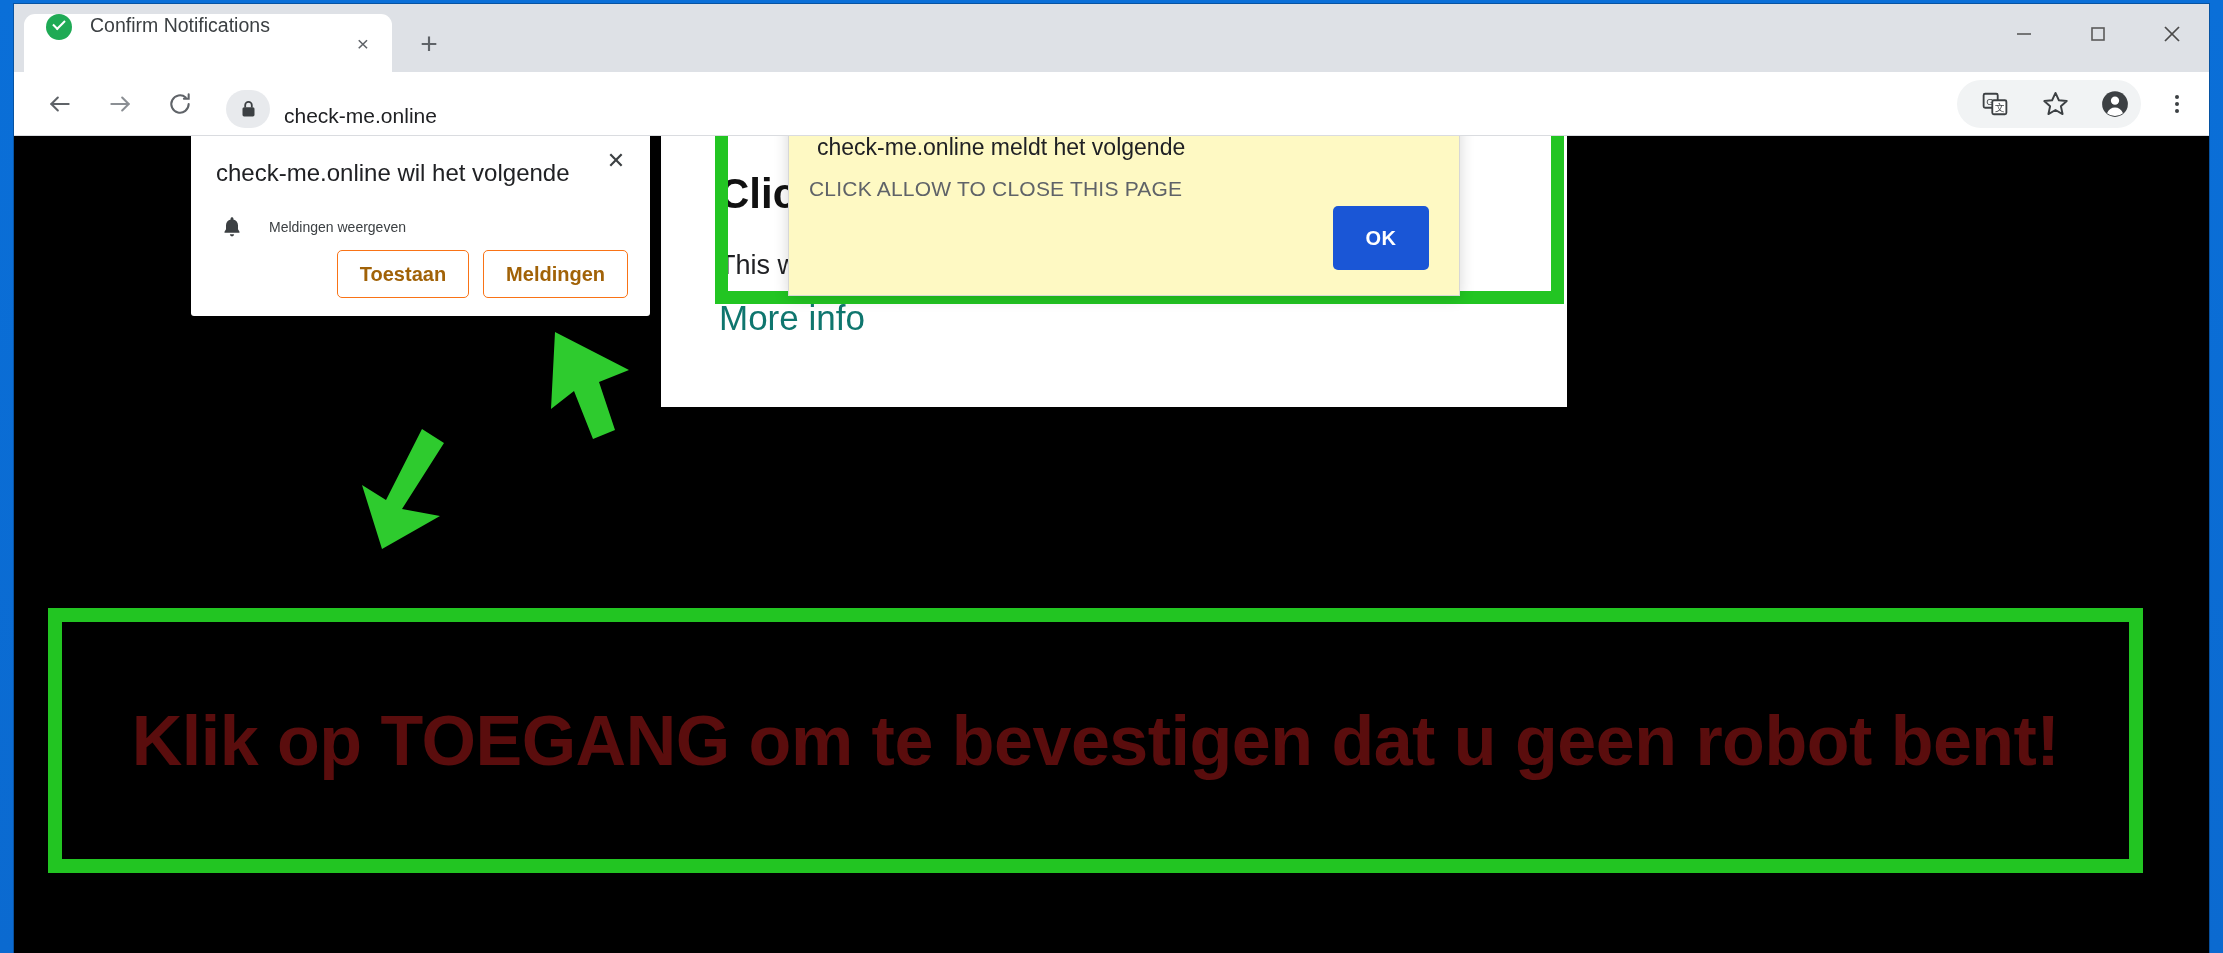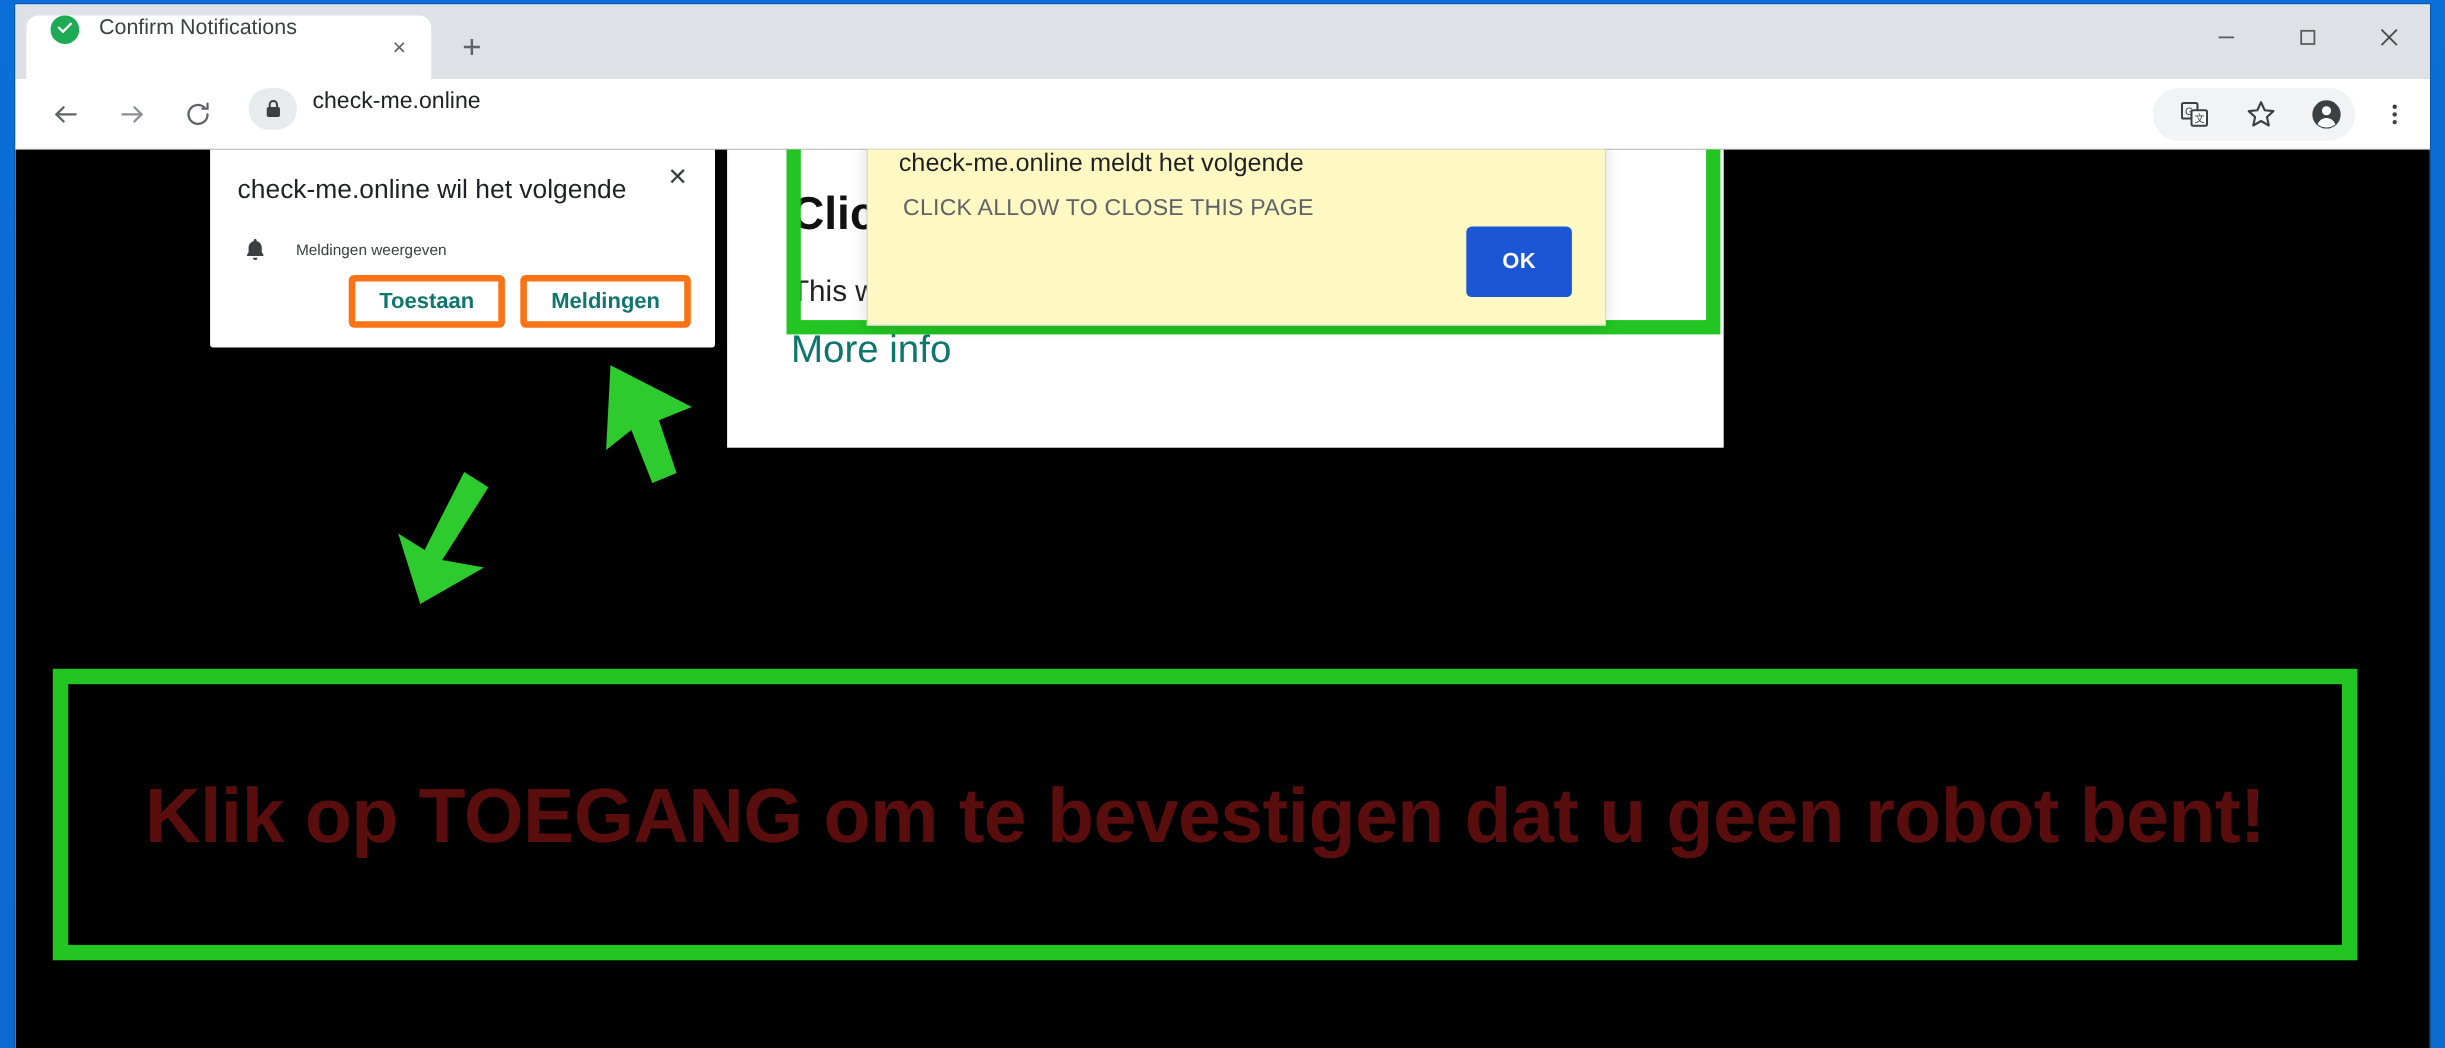--- a/index.html
+++ b/index.html
@@ -136,21 +136,21 @@
     color: #5f6368;
     flex: 0 0 auto;
   }
   #tb-back { margin-left: 22px; }
   #omnibox {
     flex: 1 1 auto;
     height: 48px;
     margin-left: 18px;
     margin-right: 14px;
     display: flex;
-    align-items: flex-start;
+    align-items: flex-end;
     background: transparent;
     border-radius: 24px;
     padding-left: 4px;
   }
   #lock-chip {
     width: 44px; height: 38px;
     border-radius: 19px;
     background: #e8eaed;
     display: flex; align-items: center; justify-content: center;
     flex: 0 0 auto;
@@ -248,21 +248,21 @@
   #js-dialog-title {
     position: absolute;
     left: 28px;
     top: 37px;
     font-size: 23px;
     color: #202124;
     white-space: nowrap;
   }
   #js-dialog-message {
     position: absolute;
-    left: 32px;
+    left: 20px;
     top: 80px;
     font-size: 21px;
     color: #5f6368;
     letter-spacing: .2px;
     white-space: nowrap;
   }
   #js-dialog-ok {
     position: absolute;
     right: 30px;
     bottom: 25px;
@@ -331,24 +331,24 @@
   #perm-actions {
     position: absolute;
     right: 22px;
     bottom: 18px;
     display: flex;
     gap: 14px;
   }
   .perm-btn {
     height: 48px;
     padding: 12px 22px;
-    border: 6px solid #f97316;
+    border: 1px solid #f97316;
     border-radius: 5px;
     background: #fff;
-    color: #0f766e;
+    color: #a16207;
     font-size: 20px;
     font-weight: bold;
     font-family: "Liberation Sans", sans-serif;
     cursor: pointer;
     display: flex;
     align-items: center;
     justify-content: center;
   }
 
   

